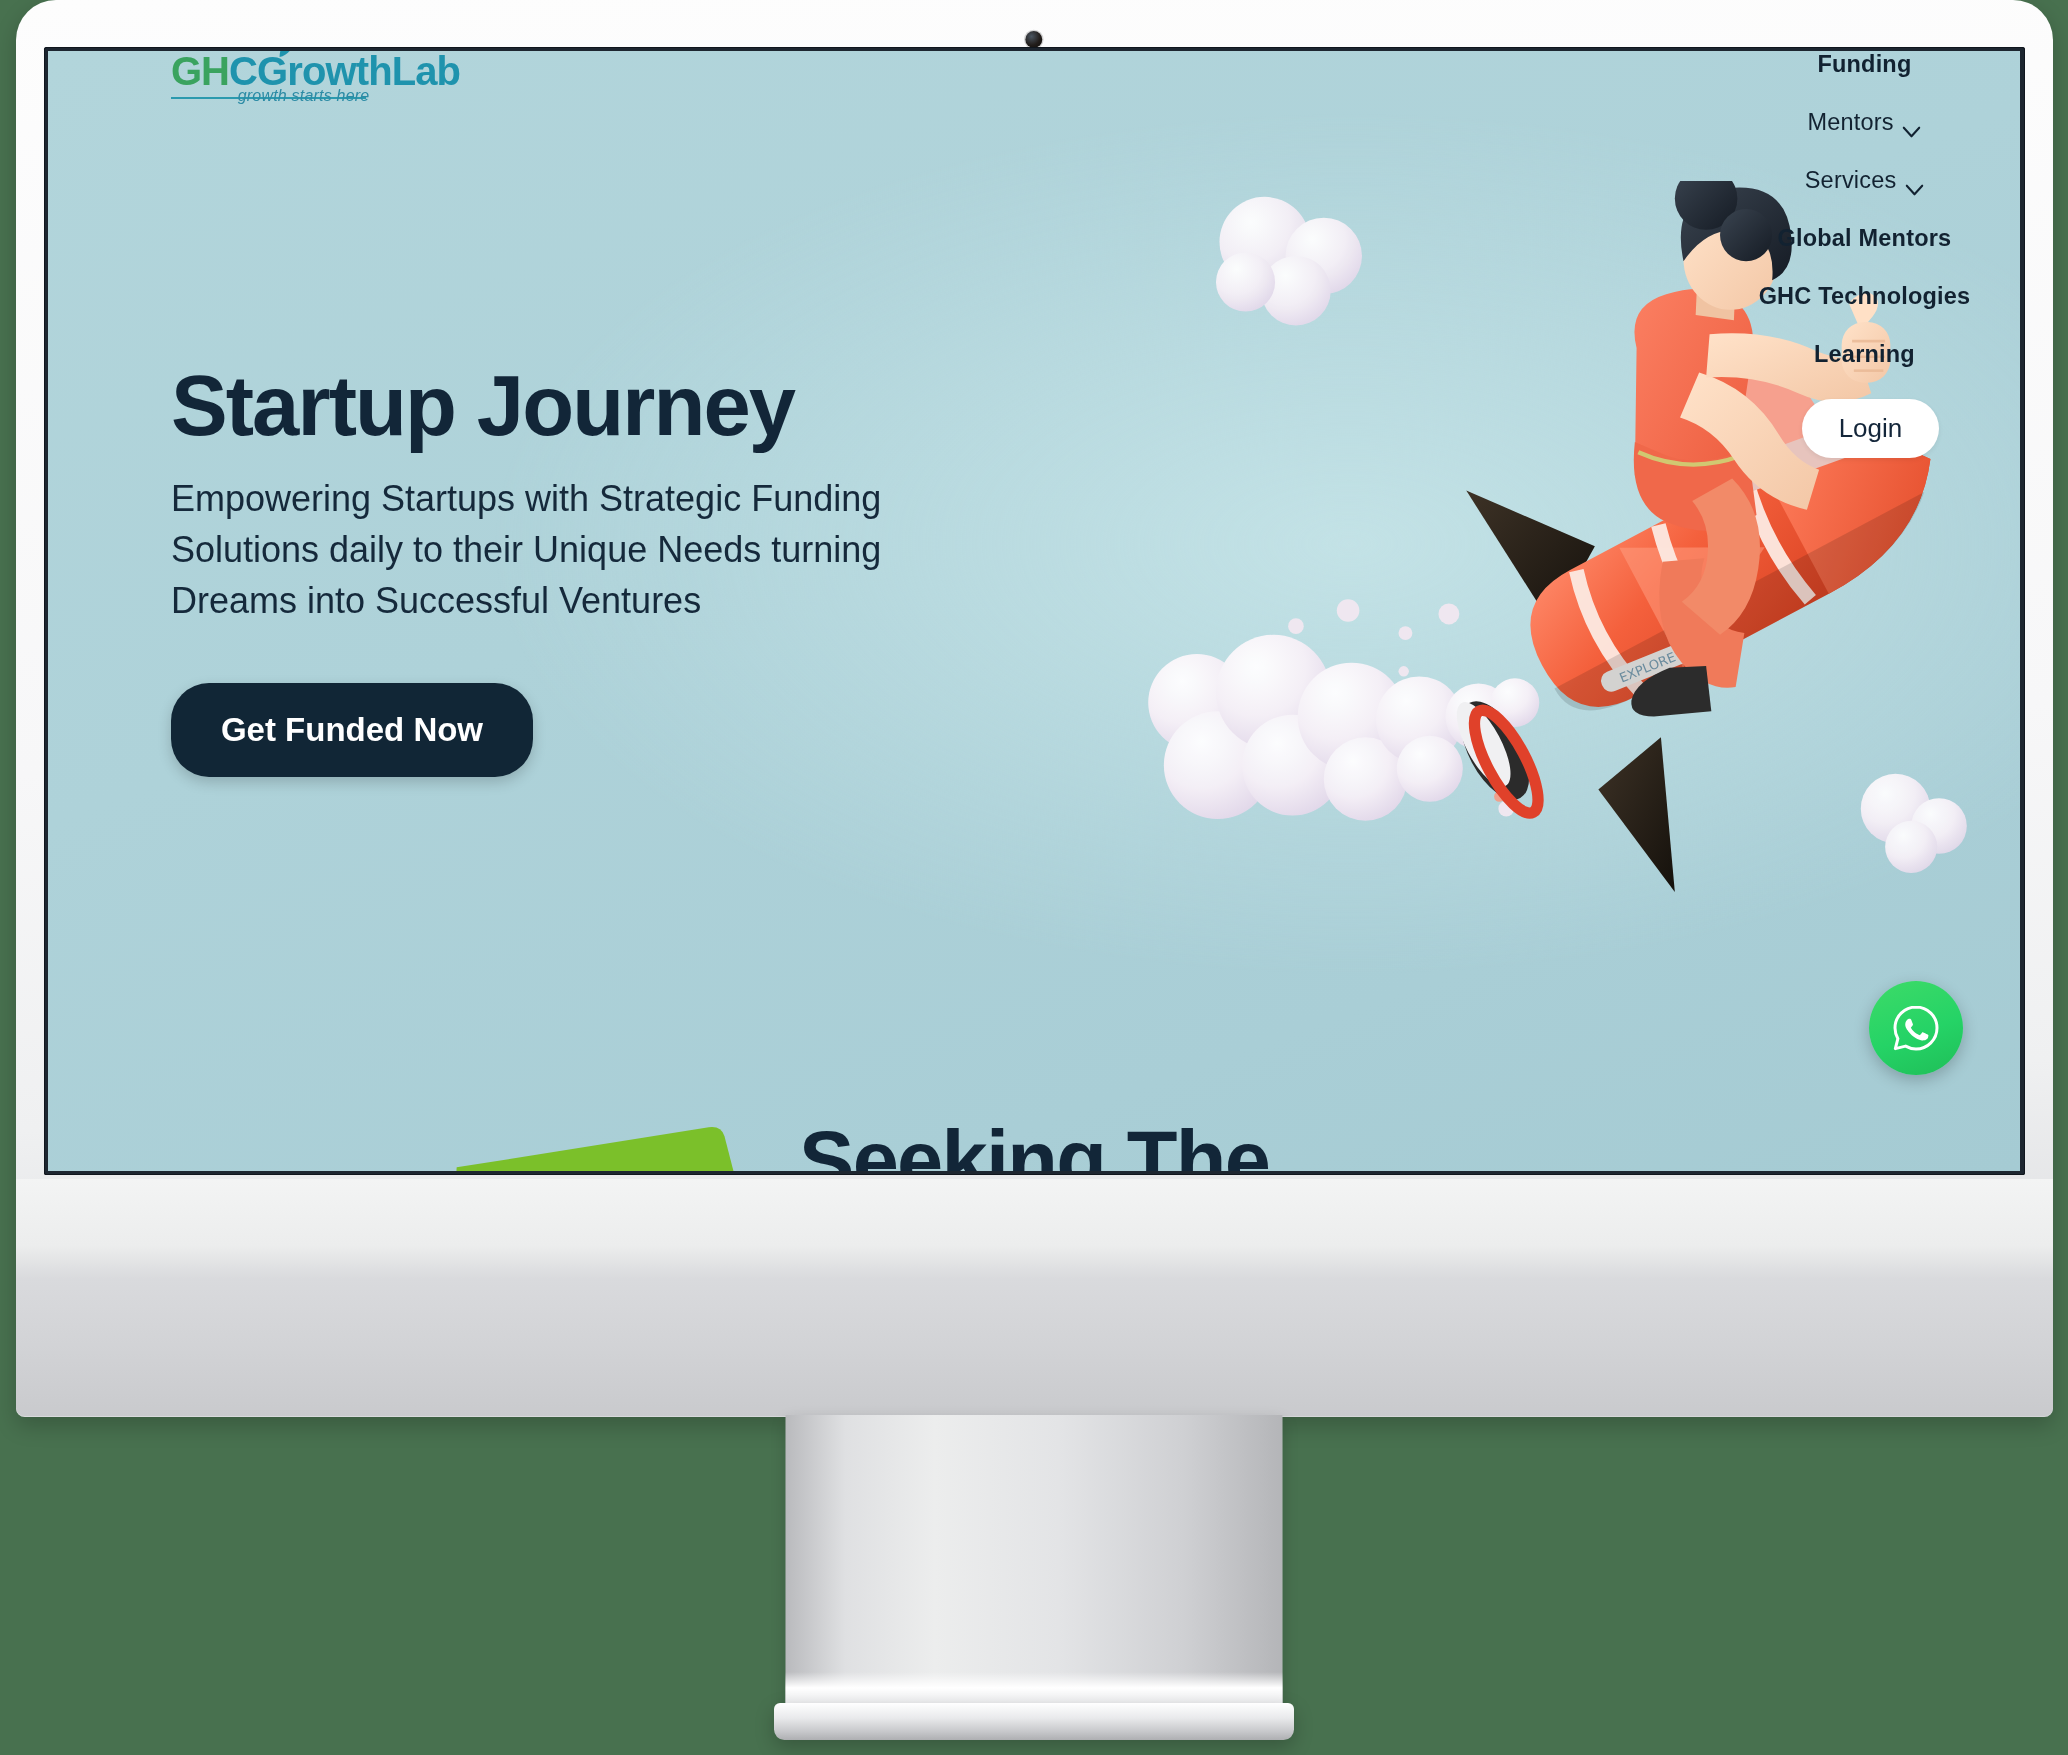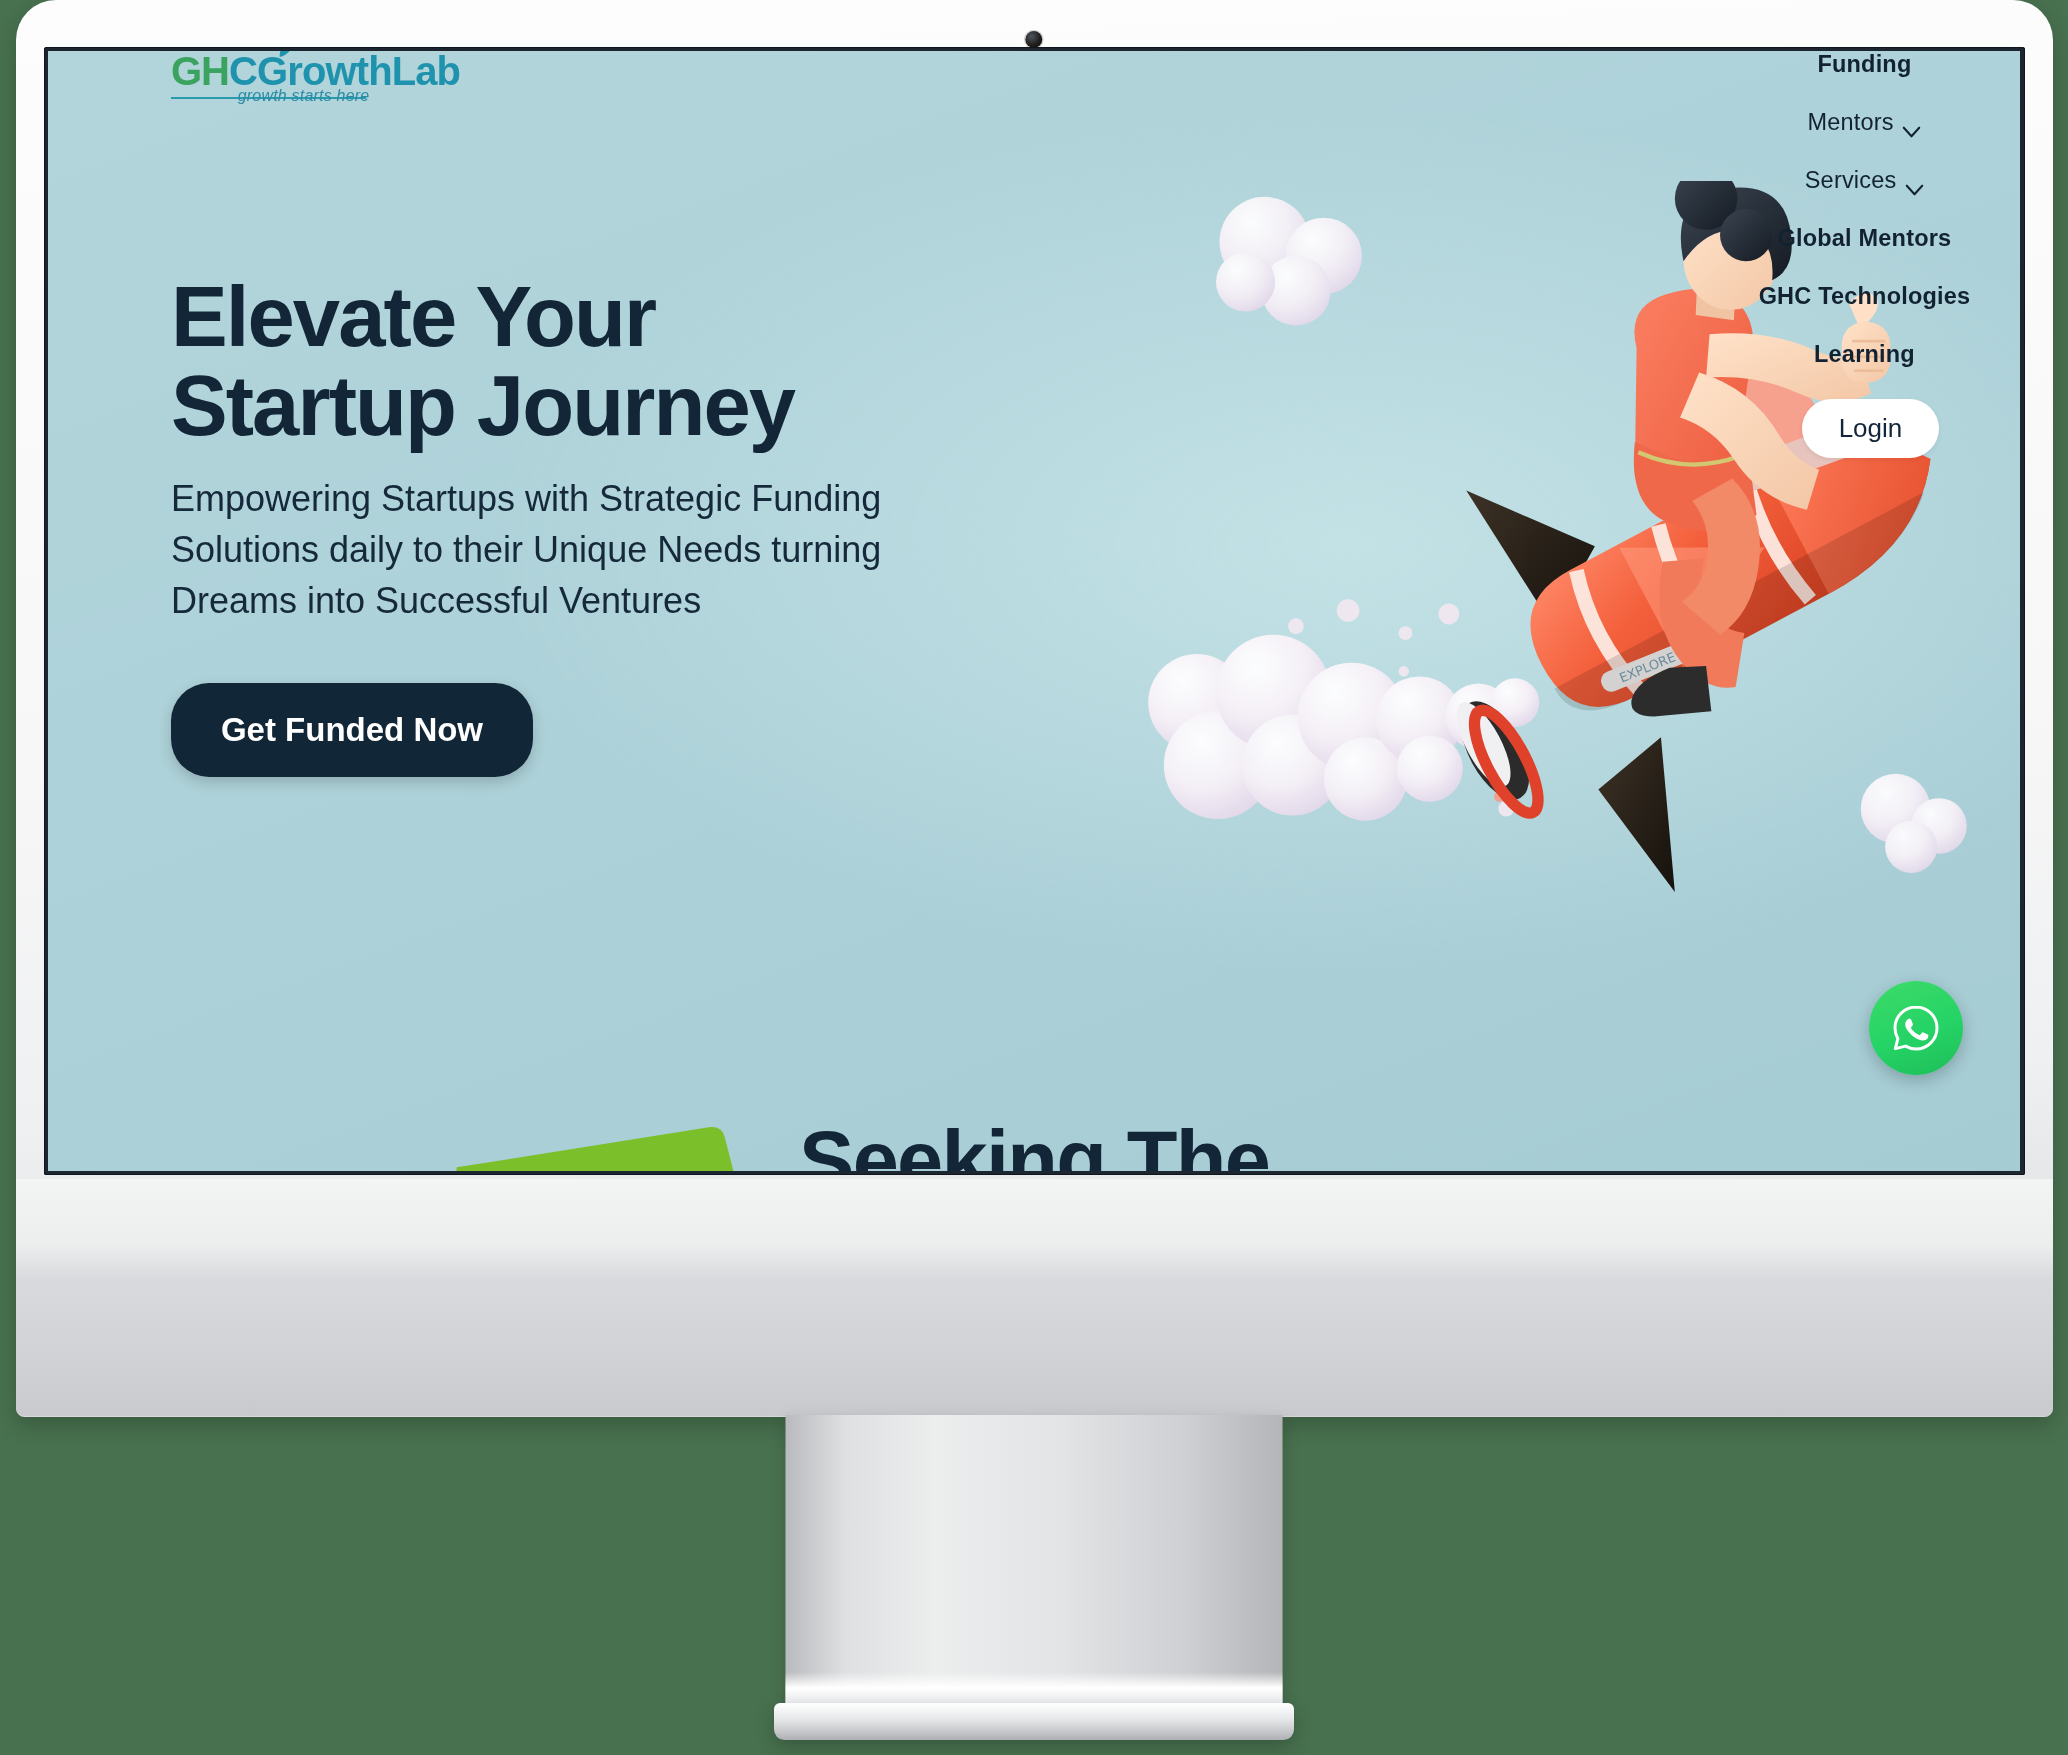--- a/index.html
+++ b/index.html
@@ -345,21 +345,21 @@
             <div class="nav-item bold">
               <span>Learning</span>
             </div>
 
             <button class="login-btn">Login</button>
           </nav>
         </header>
 
         <section class="hero">
           <h1>
-            <span>Elevate Your</span><br>
+            <br>
             <span>Startup Journey</span>
           </h1>
           <p>Empowering Startups with Strategic Funding Solutions daily to their Unique Needs turning Dreams into Successful Ventures</p>
           <button class="cta">Get Funded Now</button>
         </section>
 
         <div class="green-card">
           <svg viewBox="0 0 390 140" width="339" height="122" aria-hidden="true">
             <path d="M10 52 L300 6 q14 -2 18 10 L350 140 L20 140 q-14 -30 -10 -88 Z" fill="#7bc02a"></path>
             <path d="M56 96 L286 70 q12 -2 16 10 L330 140 L54 140 Z" fill="#cde08a"></path>

